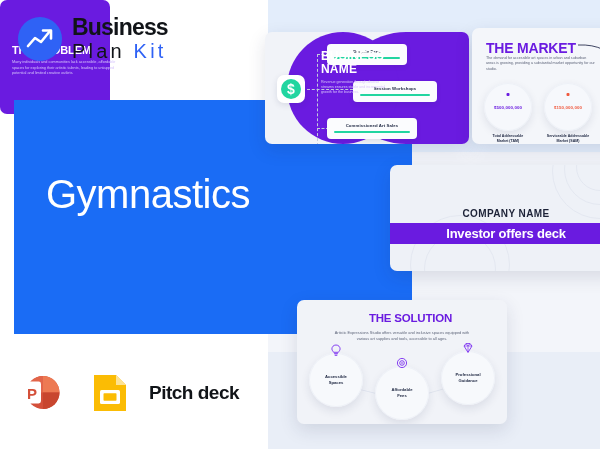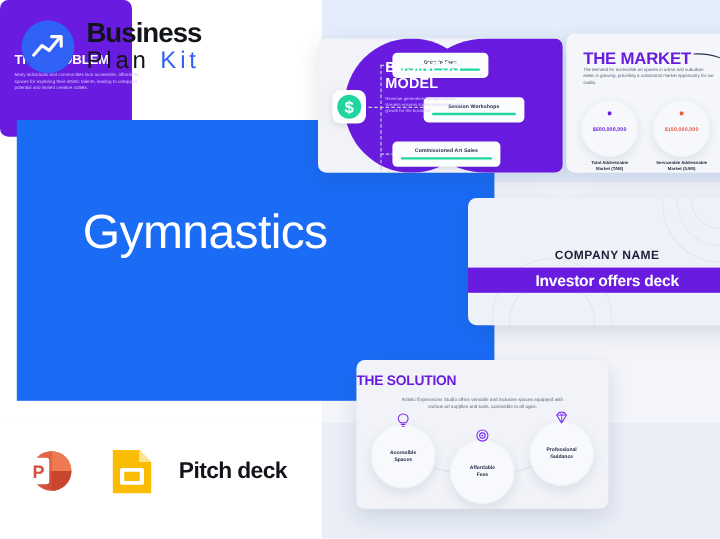--- a/index.html
+++ b/index.html
@@ -31,21 +31,20 @@
 
   
   .blue-banner {
     position:absolute; left:14px; top:100px; width:398px; height:234px;
     background:#1a6cf5;
   }
   .blue-title {
     position:absolute; left:46px; top:171px; width:340px;
     color:#ffffff; font-size:40px; line-height:47px; font-weight:400;
     letter-spacing:-0.5px;
-    margin-left:23px;
   }
 
   
   .card {
     position:absolute; border-radius:7px; overflow:hidden;
     background:#f1f3f8;
     box-shadow:0 6px 18px rgba(30,40,80,0.13);
   }
 
   
@@ -130,21 +129,21 @@
     color:#1c2237; font-size:10px; font-weight:700; letter-spacing:0.4px;
   }
   .cn-band {
     position:absolute; left:0; right:0; top:58px; height:21px; background:#6a1be0;
     display:flex; align-items:center; justify-content:center;
   }
   .cn-band span { color:#ffffff; font-size:13px; font-weight:700; letter-spacing:-0.2px; }
 
   
   .slide-sol { left:297px; top:300px; width:210px; height:124px; background:#f1f3f8; }
-  .sol-h { position:absolute; left:0; right:0; top:12px; color:#6a1be0; font-size:11.5px; font-weight:700; letter-spacing:-0.2px; }
+  .sol-h { position:absolute; left:17px; right:0; top:12px; text-align:center; color:#6a1be0; font-size:11.5px; font-weight:700; letter-spacing:-0.2px; }
   .sol-p { position:absolute; left:36px; top:30px; width:138px; text-align:center; color:#5d6479; font-size:3.9px; line-height:5.6px; }
   .sol-circ {
     position:absolute; width:54px; height:54px; border-radius:50%;
     background:#f7f9fc; box-shadow:0 4px 10px rgba(30,40,80,0.10), inset 0 0 0 1px #eef1f7;
     display:flex; align-items:center; justify-content:center; text-align:center;
   }
   .sol-c1 { left:12px; top:53px; }
   .sol-c2 { left:78px; top:66px; }
   .sol-c3 { left:144px; top:51px; }
   .sol-lab { color:#222b45; font-size:4.2px; font-weight:700; line-height:5.6px; }
@@ -182,21 +181,21 @@
 
   <div class="blue-banner"></div>
   <div class="blue-title">
     <div>Gymnastics</div>
   </div>
 
   <div class="card slide-bm">
     <div class="bm-purple"></div>
     <div class="bm-purple-inner">
       <div class="bm-h">BUSINESS</div>
-      <div class="bm-h">MODEL</div>
+      <div class="bm-h">NAME</div>
       <div class="bm-p">Revenue generation through diverse streams ensures stable and incremental growth for the business.</div>
     </div>
 
     <div class="bm-line" style="left:52px; top:22px; height:92px;"></div>
     <div class="bm-hline" style="left:52px; top:22px; width:12px;"></div>
     <div class="bm-hline" style="left:42px; top:57px; width:46px;"></div>
     <div class="bm-hline" style="left:52px; top:96px; width:12px;"></div>
 
     <div class="bm-dollar">
       <div class="bm-dollar-c">$</div>

